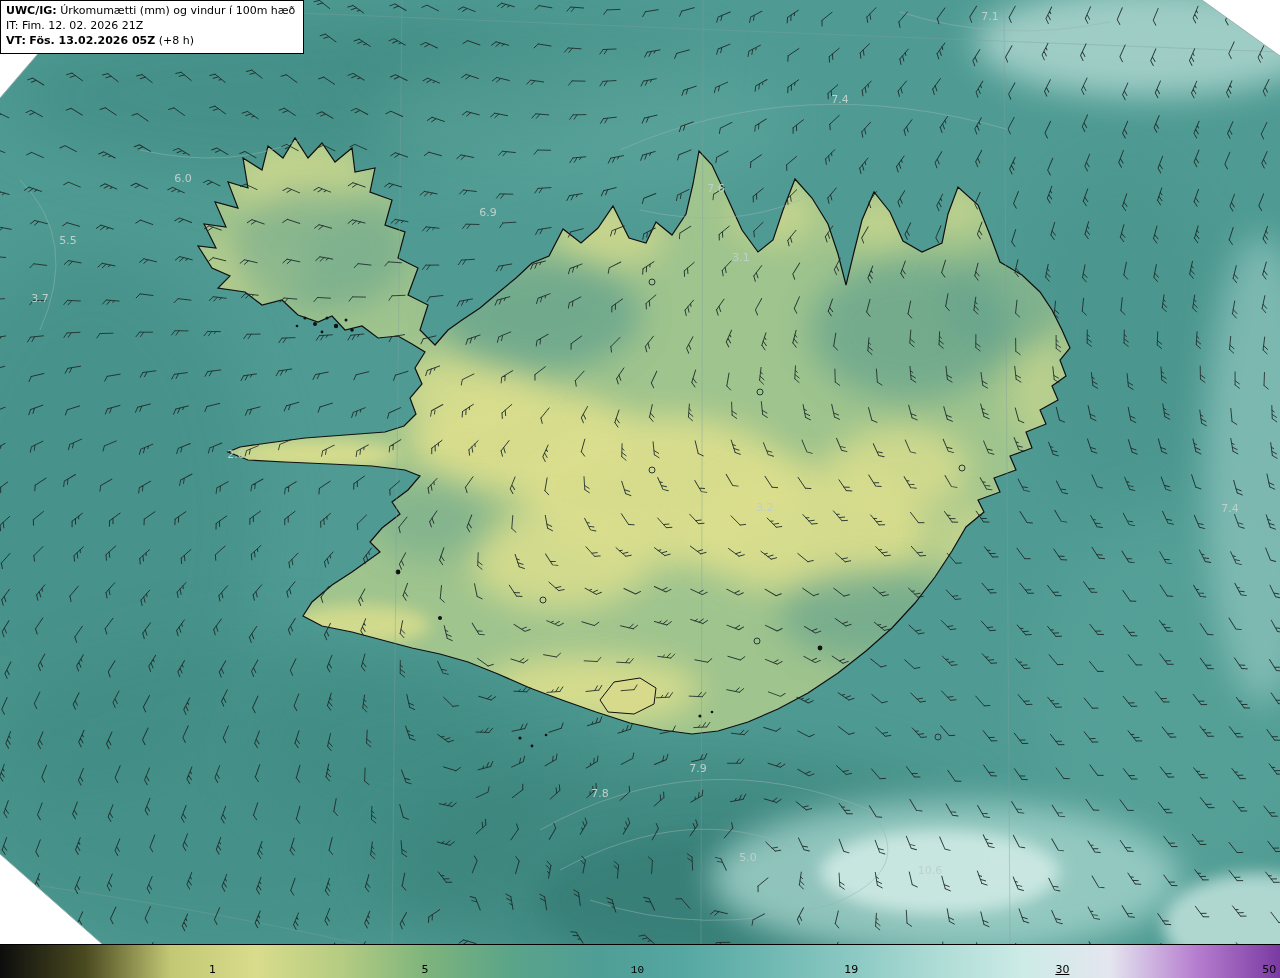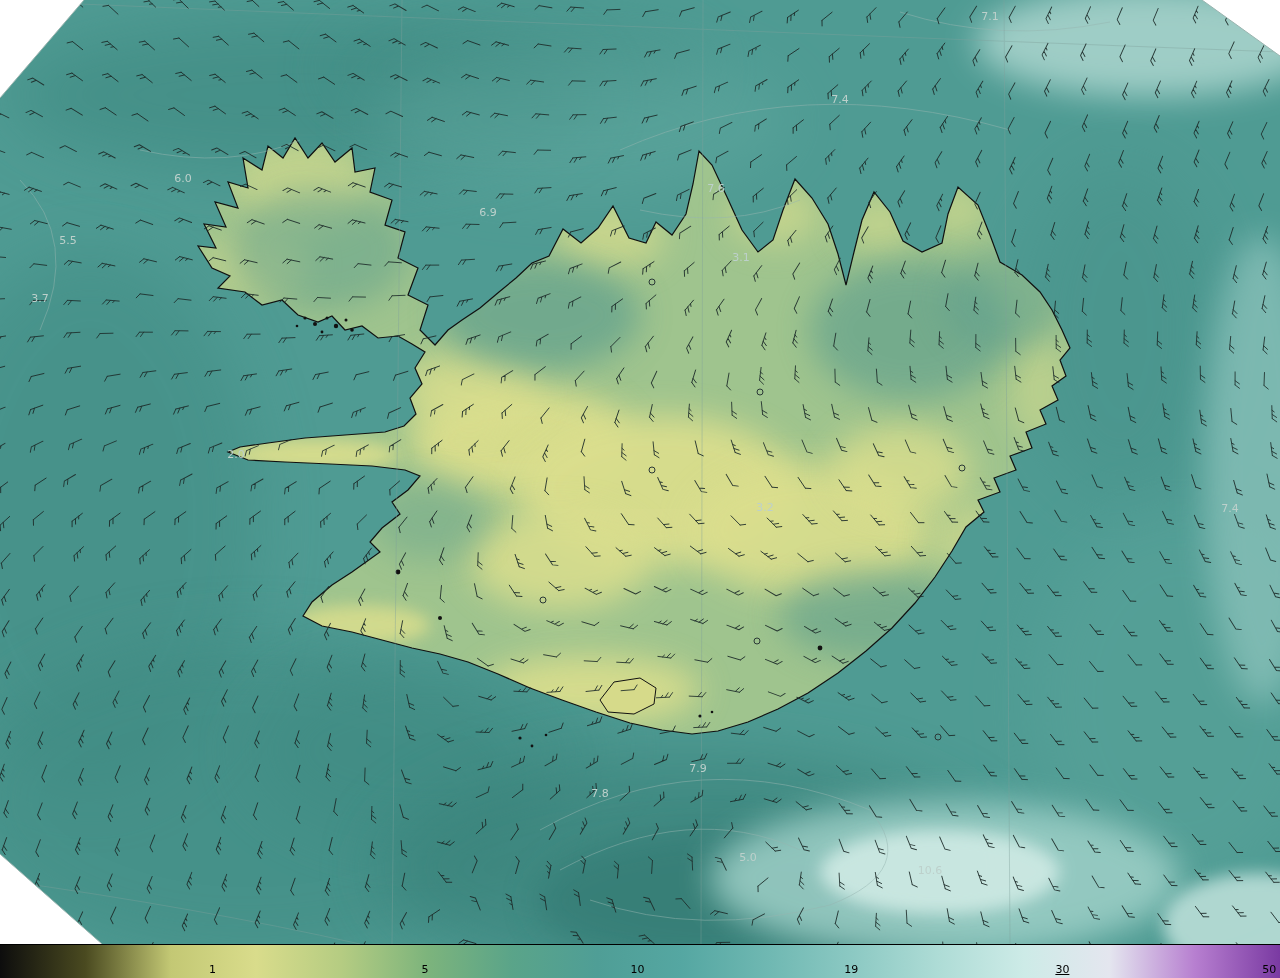--- a/index.html
+++ b/index.html
@@ -1127,26 +1127,41 @@
         </g>
 
       <g>
         <polygon points="0,0 84,0 0,98" fill="#ffffff"></polygon>
         <polygon points="0,944 0,854 102,944" fill="#ffffff"></polygon>
         <polygon points="1202,0 1280,0 1280,56" fill="#ffffff"></polygon>
         <path d="M84,0 L0,98 M0,854 L102,944 M1202,0 L1280,56" stroke="#9ab4af" stroke-width="1" fill="none"></path>
       </g>
     </svg>
 
+    <div class="title-box">
+      <div>
+        <span class="b">UWC/IG:</span>
+        <span>Úrkomumætti (mm) og vindur í 100m hæð</span>
+      </div>
+      <div>
+        <span>IT:</span>
+        <span>Fim. 12. 02. 2026 21Z</span>
+      </div>
+      <div>
+        <span class="b">VT:</span><span> </span>
+        <span class="b">Fös. 13.02.2026 05Z</span>
+        <span>(+8 h)</span>
+      </div>
+    </div>
   </div>
 
   <div class="colorbar">
     <div class="cbar-grad" id="cbar-grad" style="background: linear-gradient(to right, rgb(13, 13, 13), rgb(74, 74, 32), rgb(195, 200, 116), rgb(217, 220, 139), rgb(181, 204, 130), rgb(125, 180, 124), rgb(90, 164, 137), rgb(79, 158, 150), rgb(85, 167, 162), rgb(111, 184, 178), rgb(140, 201, 195), rgb(174, 220, 214), rgb(205, 235, 231), rgb(228, 230, 239), rgb(183, 127, 208), rgb(122, 58, 162));"></div>
     <div id="cbar-ticks">
         <span class="cbar-tick" style="left: 16.6%;">1</span>
         <span class="cbar-tick" style="left: 33.2%;">5</span>
-        <span class="cbar-tick" style="left: 49.8%;">10</span>
+        <span class="cbar-tick" style="left: 49.8%; font-family: Liberation Mono, monospace;">10</span>
         <span class="cbar-tick" style="left: 66.5%;">19</span>
         <span class="cbar-tick" style="left: 83%; text-decoration: underline;">30</span>
         <span class="cbar-tick" style="left: 99.7%; transform: translateX(-100%); text-align: right;">50</span>
       </div>
   </div>
 </div>
 
 </body></html>

